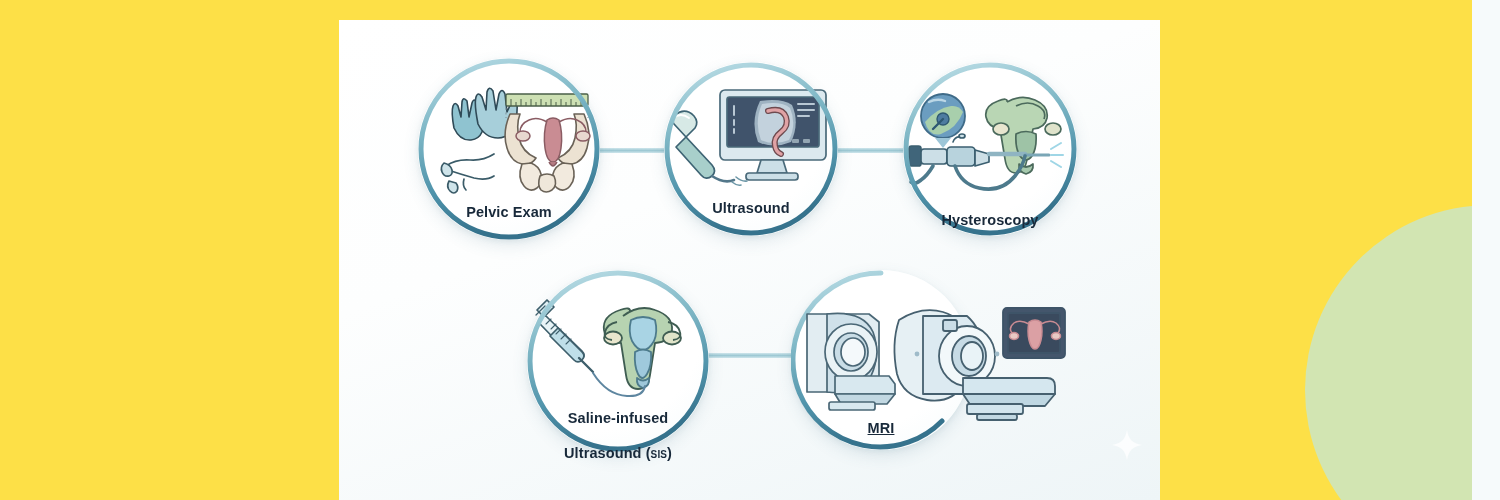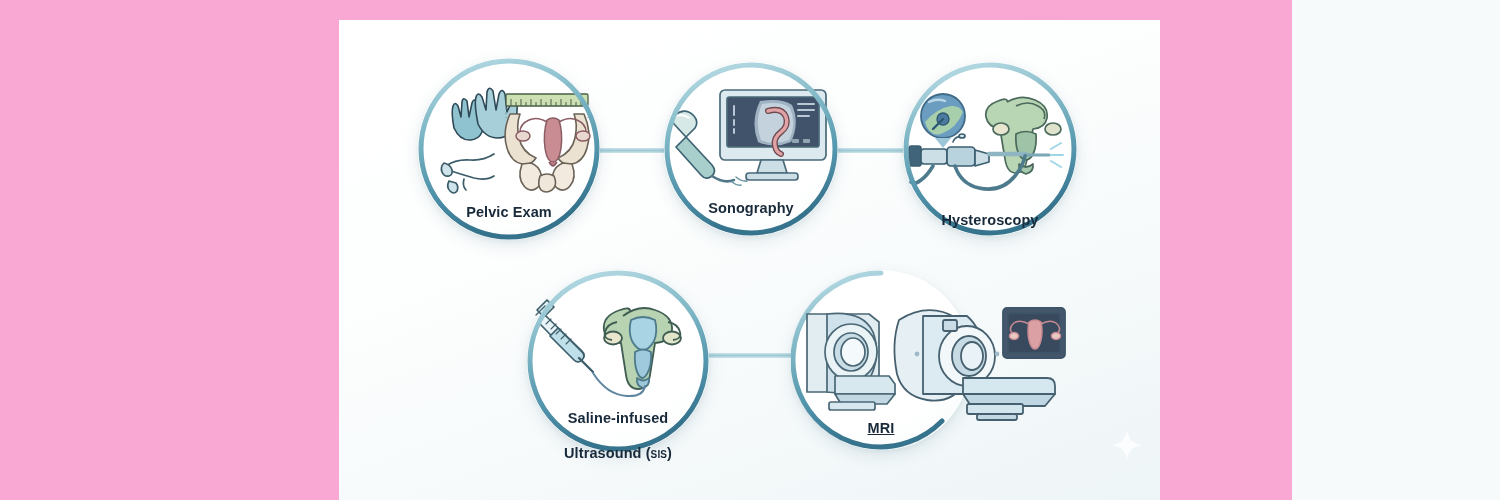--- a/index.html
+++ b/index.html
@@ -6,24 +6,24 @@
   html, body {
     margin: 0;
     padding: 0;
     background: #f6fafb;
   }
   body {
     font-family: "Liberation Sans", sans-serif;
   }
   #stage {
     position: relative;
-    width: 1292px;
+    width: 1472px;
     height: 500px;
     overflow: hidden;
-    background: #f9a8d4;
+    background: #fde047;
   }
 
   
   .bg-green-circle {
     position: absolute;
     left: 1305px;
     top: 205px;
     width: 370px;
     height: 370px;
     border-radius: 50%;
@@ -245,21 +245,21 @@
             <stop offset="0" stop-color="#bfe0e8"></stop>
             <stop offset="0.38" stop-color="#83bac8"></stop>
             <stop offset="0.72" stop-color="#5295ac"></stop>
             <stop offset="1" stop-color="#36738d"></stop>
           </linearGradient>
         </defs>
         <circle cx="87" cy="87" r="84" fill="none" stroke="url(#ringB)" stroke-width="5"></circle>
       </svg>
     </div>
     <div class="node-label" style="top:120px;">
-      <div>Sonography</div>
+      <div>Ultrasound</div>
     </div>
   </div>
 
   <div class="node" id="node-hystero">
     <div class="disc"></div>
     <div class="art" style="top:22px;">
       <svg viewBox="0 0 174 112" width="174" height="112">
 
         <g stroke="#4b6a5c" stroke-width="1.7" stroke-linejoin="round">
           <path d="M104 18 q14 -8 28 -2 q14 6 12 18 q-2 10 -14 11 l-6 30 q-2 14 -11 14 q-9 0 -11 -14 l-5 -30 q-12 -2 -14 -12 q-2 -11 12 -16 q10 -4 9 1" fill="#b9d6b4"></path>

